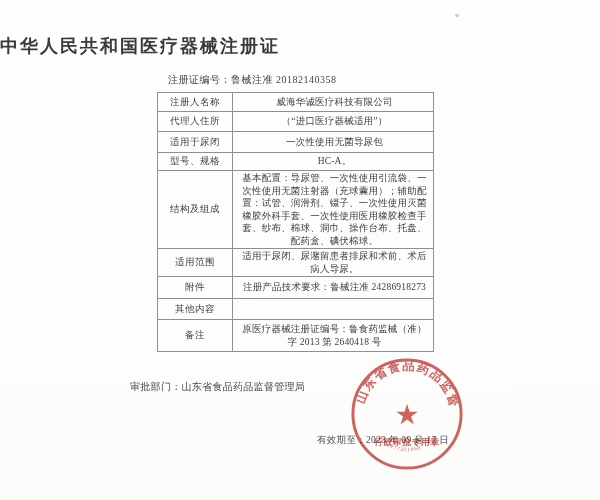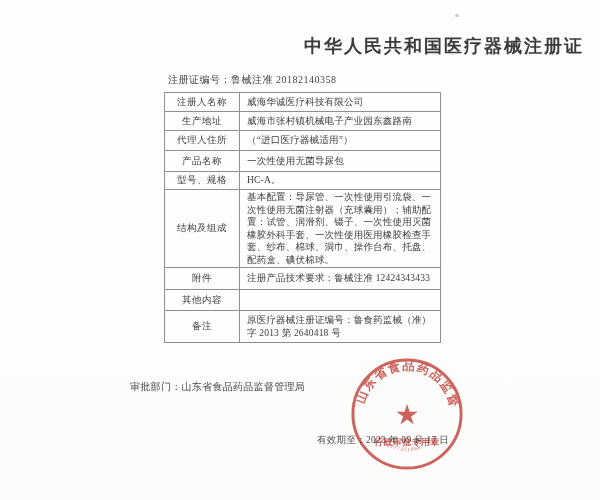--- a/index.html
+++ b/index.html
@@ -4,33 +4,34 @@
 <style>
   html,body{margin:0;padding:0;}
   body{
     width:600px;height:500px;overflow:hidden;position:relative;
     background:#fdfdfc;
     font-family:"Liberation Serif","DejaVu Serif",serif;
     color:#3f3f3f;
   }
   .page{position:absolute;inset:0;background:linear-gradient(180deg,#fefefe 0%,#fcfcfb 100%);}
   .doc-title{
-    position:absolute;top:34px;left:0;width:584px;text-align:right;
+    position:absolute;top:34px;left:0;width:584px;text-align:left;
     font-size:18px;font-weight:bold;letter-spacing:2px;color:#3a3a3a;
   }
   .reg-line{position:absolute;left:168px;top:73px;font-size:10px;color:#424242;letter-spacing:0.5px;}
   .cert-table{
     position:absolute;left:157px;top:92px;width:277px;
-    border-collapse:collapse;table-layout:fixed;margin-left:7px;
+    border-collapse:collapse;table-layout:fixed;
   }
   .cert-table td{
     border:1px solid #8f8f8f;
     font-size:9.5px;color:#3c3c3c;
     vertical-align:middle;
     overflow:hidden;
+    text-align:center;
   }
   .cert-table td.lbl{
     width:70px;text-align:center;letter-spacing:0.5px;padding:1px 2px;
   }
   .cert-table td.val{
     padding:1px 4px 1px 7px;line-height:12.5px;letter-spacing:0.2px;
   }
   .footer-dept{position:absolute;left:130px;top:380px;font-size:10px;color:#474747;letter-spacing:0.3px;}
   .footer-date{position:absolute;left:317px;top:379px;font-size:9.5px;color:#474747;letter-spacing:0.3px;}
   .footer-valid{position:absolute;left:317px;top:397px;font-size:9.5px;color:#474747;letter-spacing:0.3px;margin-top:37px;}
@@ -48,43 +49,43 @@
   <div class="doc-title">中华人民共和国医疗器械注册证</div>
 
   <div class="reg-line">注册证编号：鲁械注准 20182140358</div>
 
   <table class="cert-table">
     <tbody>
       <tr style="height:19px">
         <td class="lbl">注册人名称</td>
         <td class="val">威海华诚医疗科技有限公司</td>
       </tr>
-      <tr style="height:19px">
-        <td class="lbl">生产地址</td>
-        <td class="val">威海市张村镇机械电子产业园东鑫路南</td>
-      </tr>
       <tr style="height:20px">
         <td class="lbl">代理人住所</td>
         <td class="val">（“进口医疗器械适用”）</td>
       </tr>
       <tr style="height:21px">
-        <td class="lbl">产品名称</td>
+        <td class="lbl">适用于尿闭</td>
         <td class="val">一次性使用无菌导尿包</td>
       </tr>
       <tr style="height:18px">
         <td class="lbl">型号、规格</td>
         <td class="val">HC-A。</td>
       </tr>
       <tr style="height:62px">
         <td class="lbl">结构及组成</td>
         <td class="val">基本配置：导尿管、一次性使用引流袋、一次性使用无菌注射器（充球囊用）；辅助配置：试管、润滑剂、镊子、一次性使用灭菌橡胶外科手套、一次性使用医用橡胶检查手套、纱布、棉球、洞巾、操作台布、托盘、配药盒、碘伏棉球。</td>
       </tr>
+      <tr style="height:18px">
+        <td class="lbl">适用范围</td>
+        <td class="val">适用于尿闭、尿潴留患者排尿和术前、术后病人导尿。</td>
+      </tr>
       <tr style="height:22px">
         <td class="lbl">附件</td>
-        <td class="val">注册产品技术要求：鲁械注准 12424343433</td>
+        <td class="val">注册产品技术要求：鲁械注准 24286918273</td>
       </tr>
       <tr style="height:21px">
         <td class="lbl">其他内容</td>
         <td class="val"></td>
       </tr>
       <tr style="height:32px">
         <td class="lbl">备注</td>
         <td class="val">原医疗器械注册证编号：鲁食药监械（准）字 2013 第 2640418 号</td>
       </tr>
     </tbody>

